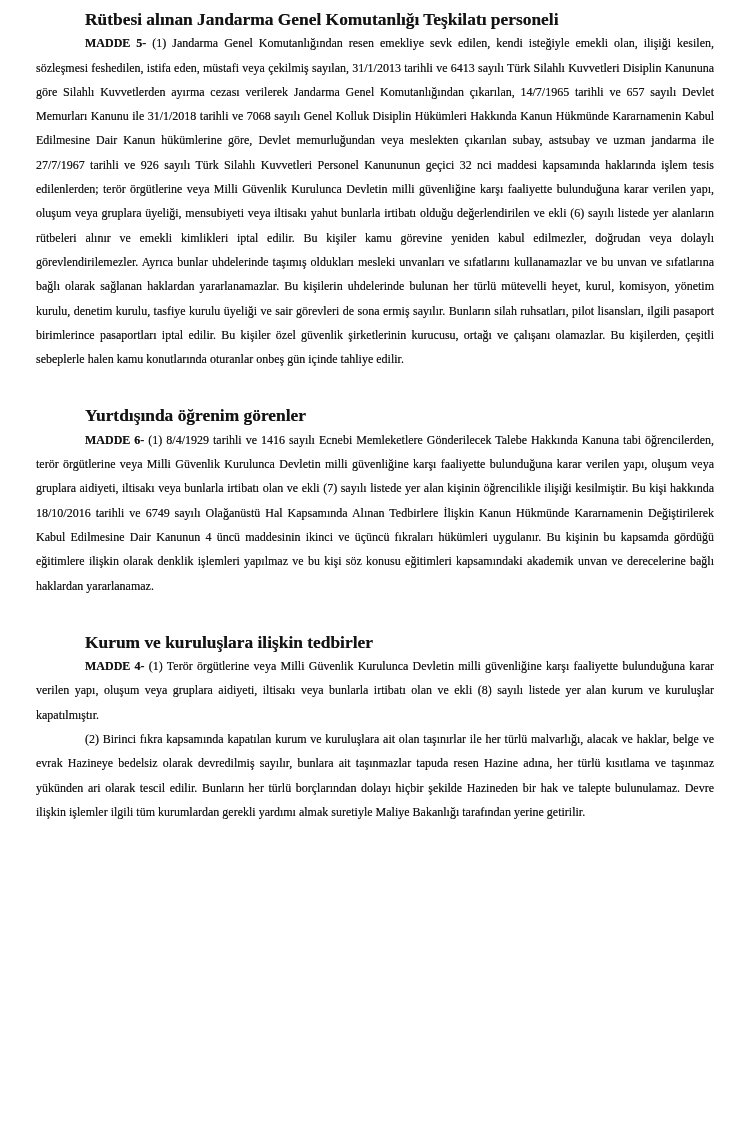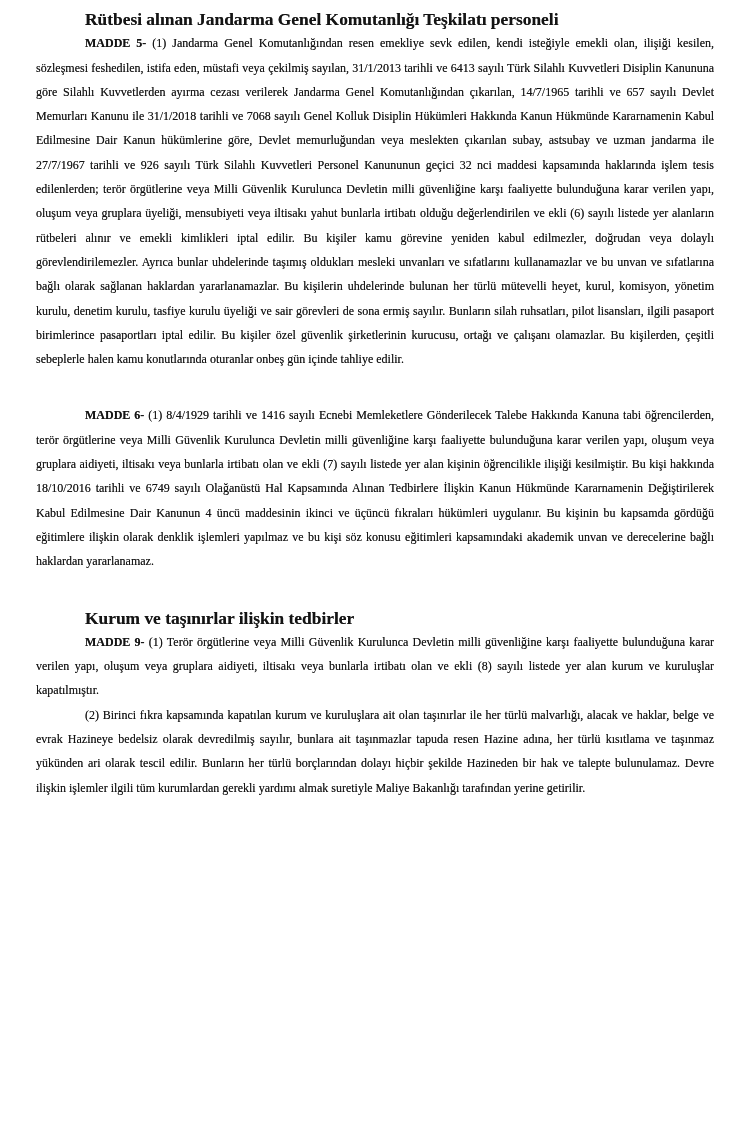--- a/index.html
+++ b/index.html
@@ -45,22 +45,23 @@
 <body>
 
 <div class="page">
 
   <section class="doc-section">
     <h2 class="heading">Rütbesi alınan Jandarma Genel Komutanlığı Teşkilatı personeli</h2>
     <p class="para"><b class="lead">MADDE 5-</b><span> (1) Jandarma Genel Komutanlığından resen emekliye sevk edilen, kendi isteğiyle emekli olan, ilişiği kesilen, sözleşmesi feshedilen, istifa eden, müstafi veya çekilmiş sayılan, 31/1/2013 tarihli ve 6413 sayılı Türk Silahlı Kuvvetleri Disiplin Kanununa göre Silahlı Kuvvetlerden ayırma cezası verilerek Jandarma Genel Komutanlığından çıkarılan, 14/7/1965 tarihli ve 657 sayılı Devlet Memurları Kanunu ile 31/1/2018 tarihli ve 7068 sayılı Genel Kolluk Disiplin Hükümleri Hakkında Kanun Hükmünde Kararnamenin Kabul Edilmesine Dair Kanun hükümlerine göre, Devlet memurluğundan veya meslekten çıkarılan subay, astsubay ve uzman jandarma ile 27/7/1967 tarihli ve 926 sayılı Türk Silahlı Kuvvetleri Personel Kanununun geçici 32 nci maddesi kapsamında haklarında işlem tesis edilenlerden; terör örgütlerine veya Milli Güvenlik Kurulunca Devletin milli güvenliğine karşı faaliyette bulunduğuna karar verilen yapı, oluşum veya gruplara üyeliği, mensubiyeti veya iltisakı yahut bunlarla irtibatı olduğu değerlendirilen ve ekli (6) sayılı listede yer alanların rütbeleri alınır ve emekli kimlikleri iptal edilir. Bu kişiler kamu görevine yeniden kabul edilmezler, doğrudan veya dolaylı görevlendirilemezler. Ayrıca bunlar uhdelerinde taşımış oldukları mesleki unvanları ve sıfatlarını kullanamazlar ve bu unvan ve sıfatlarına bağlı olarak sağlanan haklardan yararlanamazlar. Bu kişilerin uhdelerinde bulunan her türlü mütevelli heyet, kurul, komisyon, yönetim kurulu, denetim kurulu, tasfiye kurulu üyeliği ve sair görevleri de sona ermiş sayılır. Bunların silah ruhsatları, pilot lisansları, ilgili pasaport birimlerince pasaportları iptal edilir. Bu kişiler özel güvenlik şirketlerinin kurucusu, ortağı ve çalışanı olamazlar. Bu kişilerden, çeşitli sebeplerle halen kamu konutlarında oturanlar onbeş gün içinde tahliye edilir.</span></p>
   </section>
 
   <section class="doc-section gap">
+    <h2 class="heading">Yurtdışında öğrenim görenler</h2>
     <p class="para"><b class="lead">MADDE 6-</b><span> (1) 8/4/1929 tarihli ve 1416 sayılı Ecnebi Memleketlere Gönderilecek Talebe Hakkında Kanuna tabi öğrencilerden, terör örgütlerine veya Milli Güvenlik Kurulunca Devletin milli güvenliğine karşı faaliyette bulunduğuna karar verilen yapı, oluşum veya gruplara aidiyeti, iltisakı veya bunlarla irtibatı olan ve ekli (7) sayılı listede yer alan kişinin öğrencilikle ilişiği kesilmiştir. Bu kişi hakkında 18/10/2016 tarihli ve 6749 sayılı Olağanüstü Hal Kapsamında Alınan Tedbirlere İlişkin Kanun Hükmünde Kararnamenin Değiştirilerek Kabul Edilmesine Dair Kanunun 4 üncü maddesinin ikinci ve üçüncü fıkraları hükümleri uygulanır. Bu kişinin bu kapsamda gördüğü eğitimlere ilişkin olarak denklik işlemleri yapılmaz ve bu kişi söz konusu eğitimleri kapsamındaki akademik unvan ve derecelerine bağlı haklardan yararlanamaz.</span></p>
   </section>
 
   <section class="doc-section gap">
-    <h2 class="heading">Kurum ve taşınırlar ilişkin tedbirler</h2>
-    <p class="para"><b class="lead">MADDE 9-</b><span> (1) Terör örgütlerine veya Milli Güvenlik Kurulunca Devletin milli güvenliğine karşı faaliyette bulunduğuna karar verilen yapı, oluşum veya gruplara aidiyeti, iltisakı veya bunlarla irtibatı olan ve ekli (8) sayılı listede yer alan kurum ve kuruluşlar kapatılmıştır.</span></p>
+    <h2 class="heading">Kurum ve kuruluşlara ilişkin tedbirler</h2>
+    <p class="para"><b class="lead">MADDE 4-</b><span> (1) Terör örgütlerine veya Milli Güvenlik Kurulunca Devletin milli güvenliğine karşı faaliyette bulunduğuna karar verilen yapı, oluşum veya gruplara aidiyeti, iltisakı veya bunlarla irtibatı olan ve ekli (8) sayılı listede yer alan kurum ve kuruluşlar kapatılmıştır.</span></p>
     <p class="para"><span>(2) Birinci fıkra kapsamında kapatılan kurum ve kuruluşlara ait olan taşınırlar ile her türlü malvarlığı, alacak ve haklar, belge ve evrak Hazineye bedelsiz olarak devredilmiş sayılır, bunlara ait taşınmazlar tapuda resen Hazine adına, her türlü kısıtlama ve taşınmaz yükünden ari olarak tescil edilir. Bunların her türlü borçlarından dolayı hiçbir şekilde Hazineden bir hak ve talepte bulunulamaz. Devre ilişkin işlemler ilgili tüm kurumlardan gerekli yardımı almak suretiyle Maliye Bakanlığı tarafından yerine getirilir.</span></p>
   </section>
 
 </div>
 
 </body></html>

